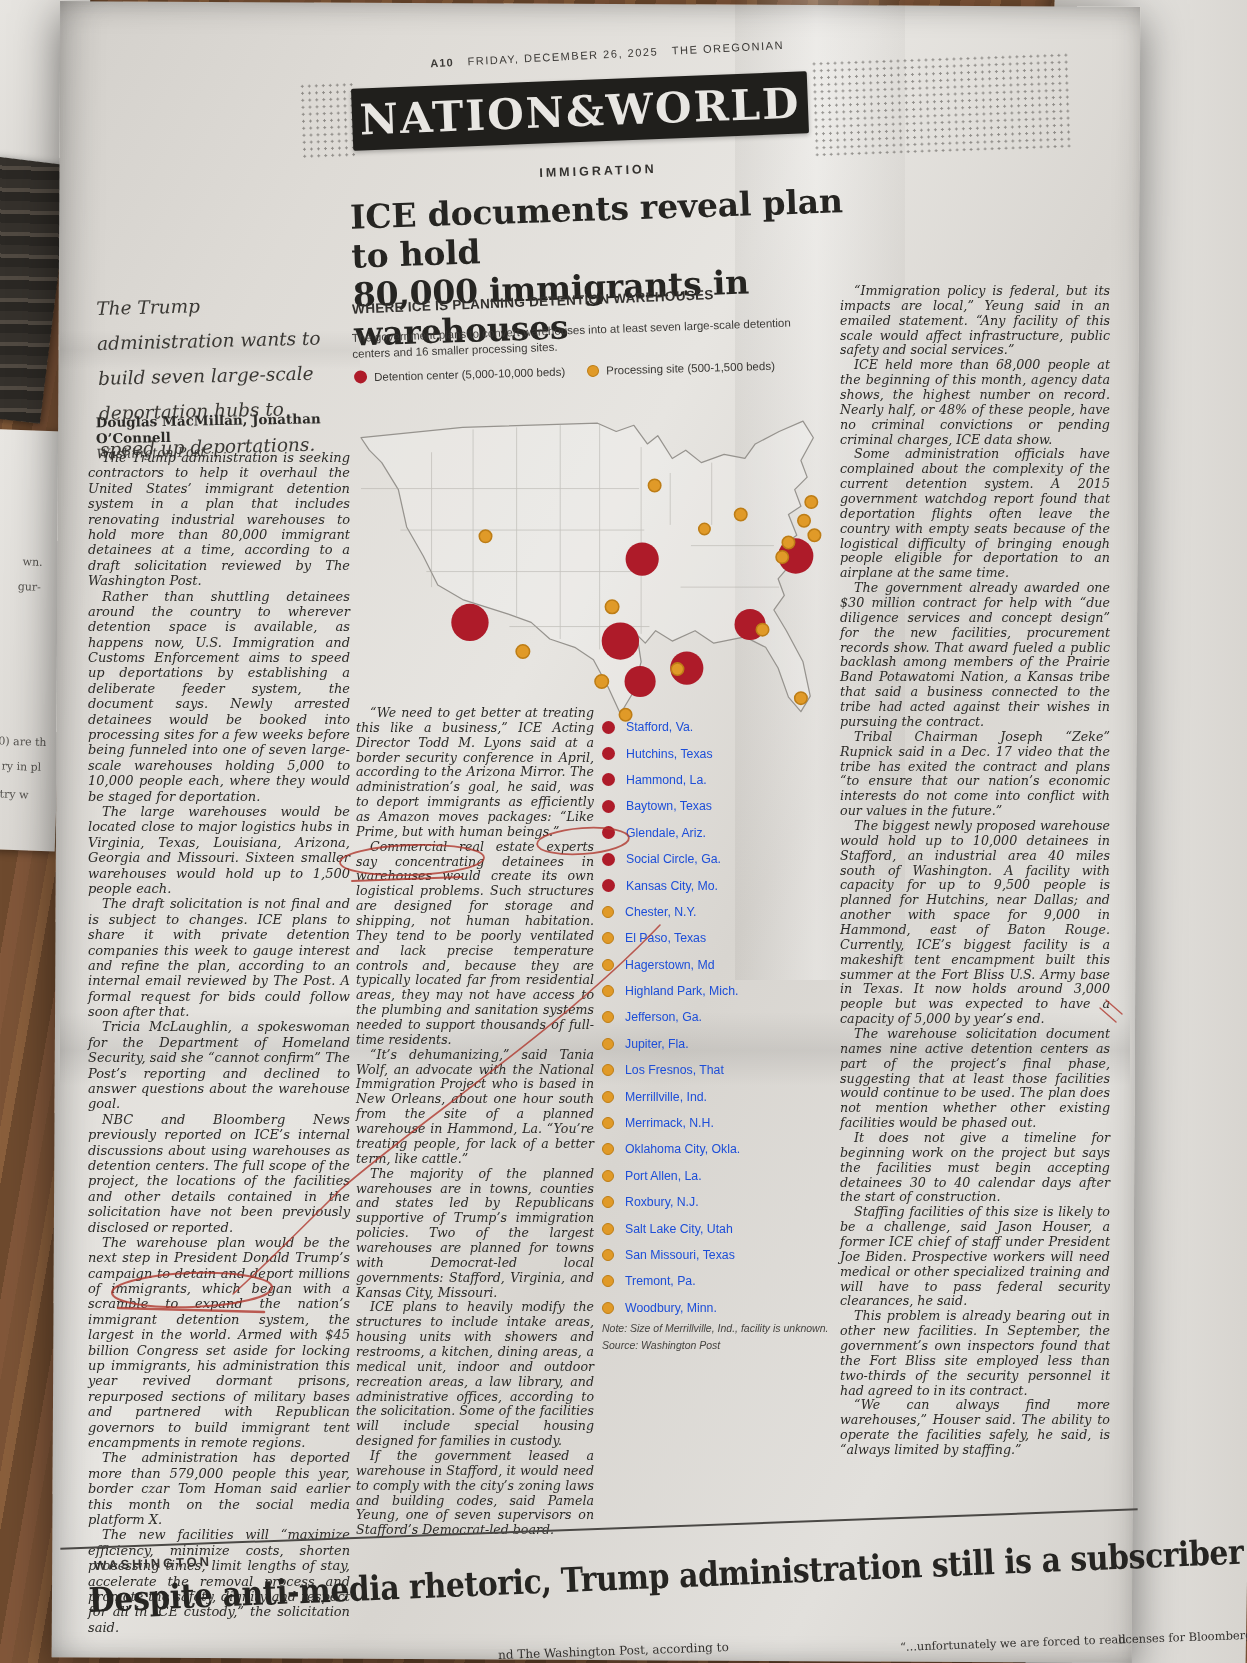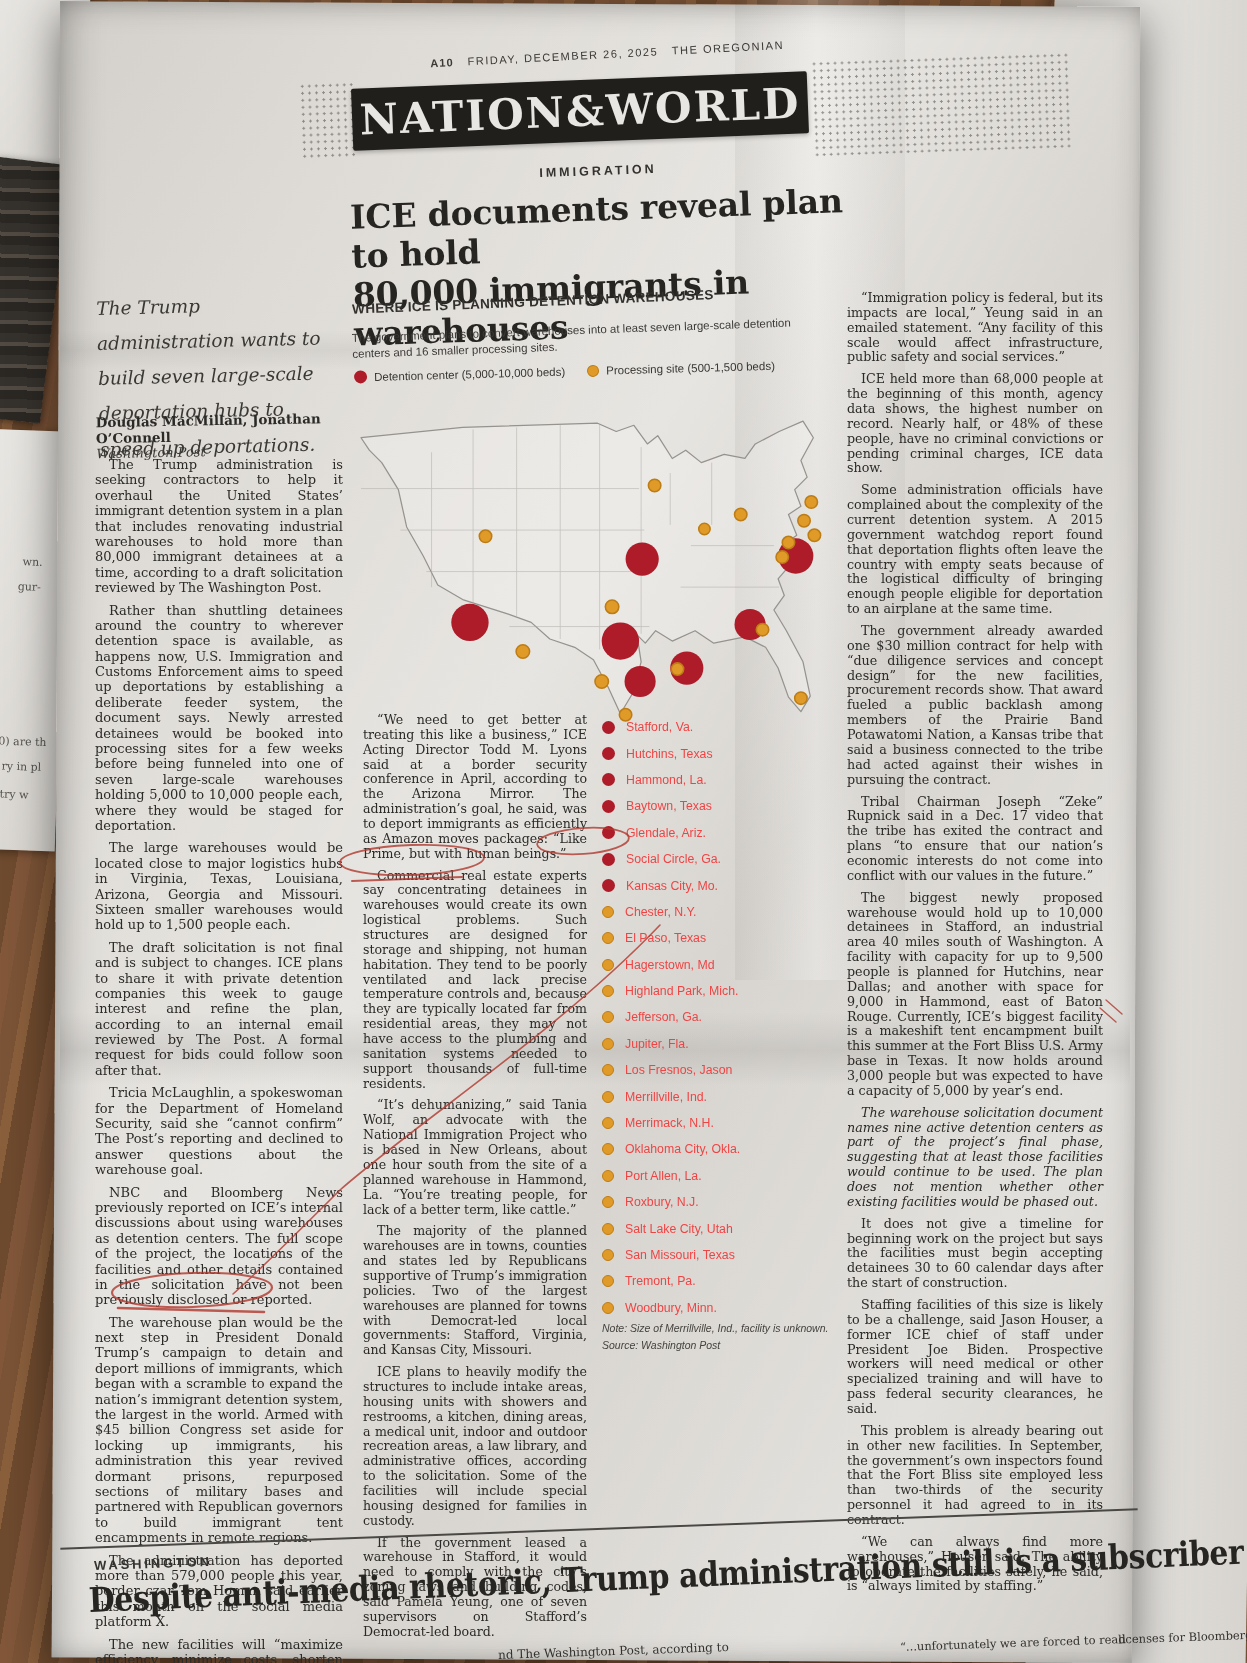--- a/index.html
+++ b/index.html
@@ -43,27 +43,27 @@
   .map-title{left:352px;top:292px;width:480px;font-family:"Liberation Sans","DejaVu Sans",sans-serif;font-weight:bold;font-size:13.5px;letter-spacing:.02em;color:#33312e;transform:rotate(-2.3deg);}
   .map-sub{left:352px;top:322px;width:452px;font-family:"Liberation Sans","DejaVu Sans",sans-serif;font-size:11.5px;line-height:1.4;color:#3c3a37;transform:rotate(-2deg);}
   .legend{left:354px;top:364px;width:470px;display:flex;gap:22px;align-items:center;transform:rotate(-1.6deg);font-family:"Liberation Sans","DejaVu Sans",sans-serif;font-size:11.5px;color:#3a3834;}
   .legend .li{display:flex;align-items:center;gap:7px;}
   .dot{border-radius:50%;display:inline-block;flex:none;}
   .dot.detention{width:13px;height:13px;background:#ae1b29;}
   .dot.processing{width:12px;height:12px;background:#e09a28;border:1.5px solid #bd7d16;box-sizing:border-box;}
   .mapwrap{left:336px;top:390px;width:492px;height:332px;}
   
   .bodycol{color:#2b2a27;text-align:justify;}
-  .bodycol p{margin:7px;text-indent:14px;}
+  .bodycol p{margin:0;text-indent:14px;font-style:italic;}
   .col1{left:88px;top:450px;width:262px;font-size:13px;line-height:1.185;}
   .col2{left:356px;top:706px;width:238px;font-size:12.6px;line-height:1.18;}
   .col3{left:840px;top:284px;width:270px;font-size:12.7px;line-height:1.17;}
   .ital{font-style:italic;}
   
-  .citylist{left:602px;top:714px;width:235px;font-family:"Liberation Sans","DejaVu Sans",sans-serif;font-size:12.3px;color:#ef4444;}
+  .citylist{left:602px;top:714px;width:235px;font-family:"Liberation Sans","DejaVu Sans",sans-serif;font-size:12.3px;color:#1d4ed8;}
   .city{height:26.4px;display:flex;align-items:center;gap:11px;}
   .mapnote{left:602px;top:1320px;width:245px;font-family:"Liberation Sans","DejaVu Sans",sans-serif;font-style:italic;font-size:10.5px;line-height:1.6;color:#44423e;}
   
   .rule{left:60px;top:1528px;width:1078px;height:2px;background:#4a4845;transform:rotate(-2.1deg);}
   .b-kicker{left:94px;top:1556px;font-family:"Liberation Sans","DejaVu Sans",sans-serif;font-weight:bold;font-size:13px;letter-spacing:.22em;color:#353330;transform:rotate(-2deg);}
   .b-headline{left:88px;top:1580px;font-weight:bold;font-size:34px;color:#262522;white-space:nowrap;transform:rotate(-2.4deg) scaleX(.88);transform-origin:left top;letter-spacing:-.5px;}
   .frag{position:absolute;font-size:12px;color:#33312e;transform:rotate(-2deg);white-space:nowrap;}
   
   .pen{left:0;top:0;width:1247px;height:1663px;pointer-events:none;}
 </style>
@@ -245,21 +245,21 @@
     <div class="city">
         <span class="dot processing"></span>
         <span>Jefferson, Ga.</span>
       </div>
     <div class="city">
         <span class="dot processing"></span>
         <span>Jupiter, Fla.</span>
       </div>
     <div class="city">
         <span class="dot processing"></span>
-        <span>Los Fresnos, Jason</span>
+        <span>Los Fresnos, That</span>
       </div>
     <div class="city">
         <span class="dot processing"></span>
         <span>Merrillville, Ind.</span>
       </div>
     <div class="city">
         <span class="dot processing"></span>
         <span>Merrimack, N.H.</span>
       </div>
     <div class="city">
@@ -297,21 +297,21 @@
   </div>
 
   <div class="abs bodycol col3">
     <p>“Immigration policy is federal, but its impacts are local,” Yeung said in an emailed statement. “Any facility of this scale would affect infrastructure, public safety and social services.”</p>
     <p>ICE held more than 68,000 people at the beginning of this month, agency data shows, the highest number on record. Nearly half, or 48% of these people, have no criminal convictions or pending criminal charges, ICE data show.</p>
     <p>Some administration officials have complained about the complexity of the current detention system. A 2015 government watchdog report found that deportation flights often leave the country with empty seats because of the logistical difficulty of bringing enough people eligible for deportation to an airplane at the same time.</p>
     <p>The government already awarded one $30 million contract for help with “due diligence services and concept design” for the new facilities, procurement records show. That award fueled a public backlash among members of the Prairie Band Potawatomi Nation, a Kansas tribe that said a business connected to the tribe had acted against their wishes in pursuing the contract.</p>
     <p>Tribal Chairman Joseph “Zeke” Rupnick said in a Dec. 17 video that the tribe has exited the contract and plans “to ensure that our nation’s economic interests do not come into conflict with our values in the future.”</p>
     <p>The biggest newly proposed warehouse would hold up to 10,000 detainees in Stafford, an industrial area 40 miles south of Washington. A facility with capacity for up to 9,500 people is planned for Hutchins, near Dallas; and another with space for 9,000 in Hammond, east of Baton Rouge. Currently, ICE’s biggest facility is a makeshift tent encampment built this summer at the Fort Bliss U.S. Army base in Texas. It now holds around 3,000 people but was expected to have a capacity of 5,000 by year’s end.</p>
     <p class="ital">The warehouse solicitation document names nine active detention centers as part of the project’s final phase, suggesting that at least those facilities would continue to be used. The plan does not mention whether other existing facilities would be phased out.</p>
-    <p>It does not give a timeline for beginning work on the project but says the facilities must begin accepting detainees 30 to 60 calendar days after the start of construction.</p>
+    <p>It does not give a timeline for beginning work on the project but says the facilities must begin accepting detainees 30 to 40 calendar days after the start of construction.</p>
     <p>Staffing facilities of this size is likely to be a challenge, said Jason Houser, a former ICE chief of staff under President Joe Biden. Prospective workers will need medical or other specialized training and will have to pass federal security clearances, he said.</p>
     <p>This problem is already bearing out in other new facilities. In September, the government’s own inspectors found that the Fort Bliss site employed less than two-thirds of the security personnel it had agreed to in its contract.</p>
     <p>“We can always find more warehouses,” Houser said. The ability to operate the facilities safely, he said, is “always limited by staffing.”</p>
   </div>
 
   <div class="abs rule"></div>
   <div class="abs b-kicker">WASHINGTON</div>
   <div class="abs b-headline">Despite anti-media rhetoric, Trump administration still is a subscriber</div>
   <div class="frag" style="left:498px;top:1644px;">nd The Washington Post, according to</div>
   <div class="frag" style="left:900px;top:1636px;font-size:11.5px;">“...unfortunately we are forced to read</div>

